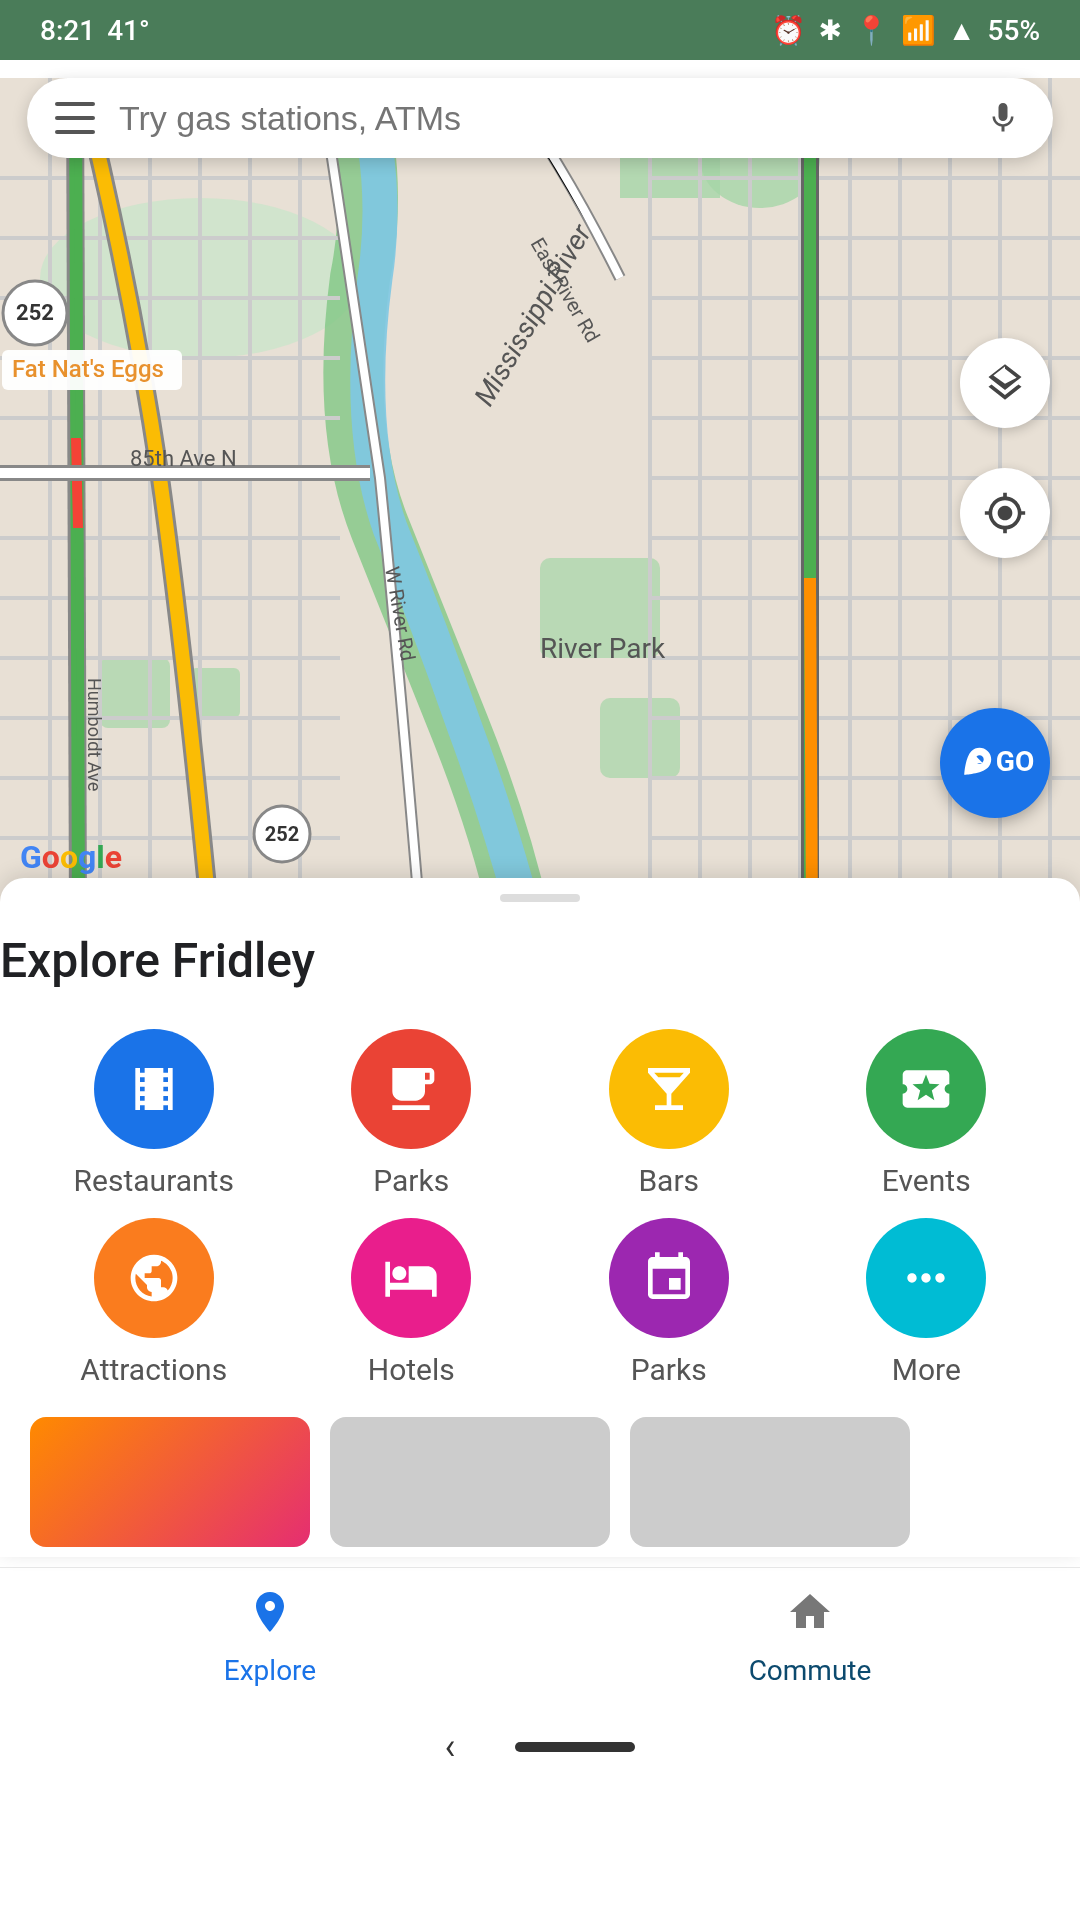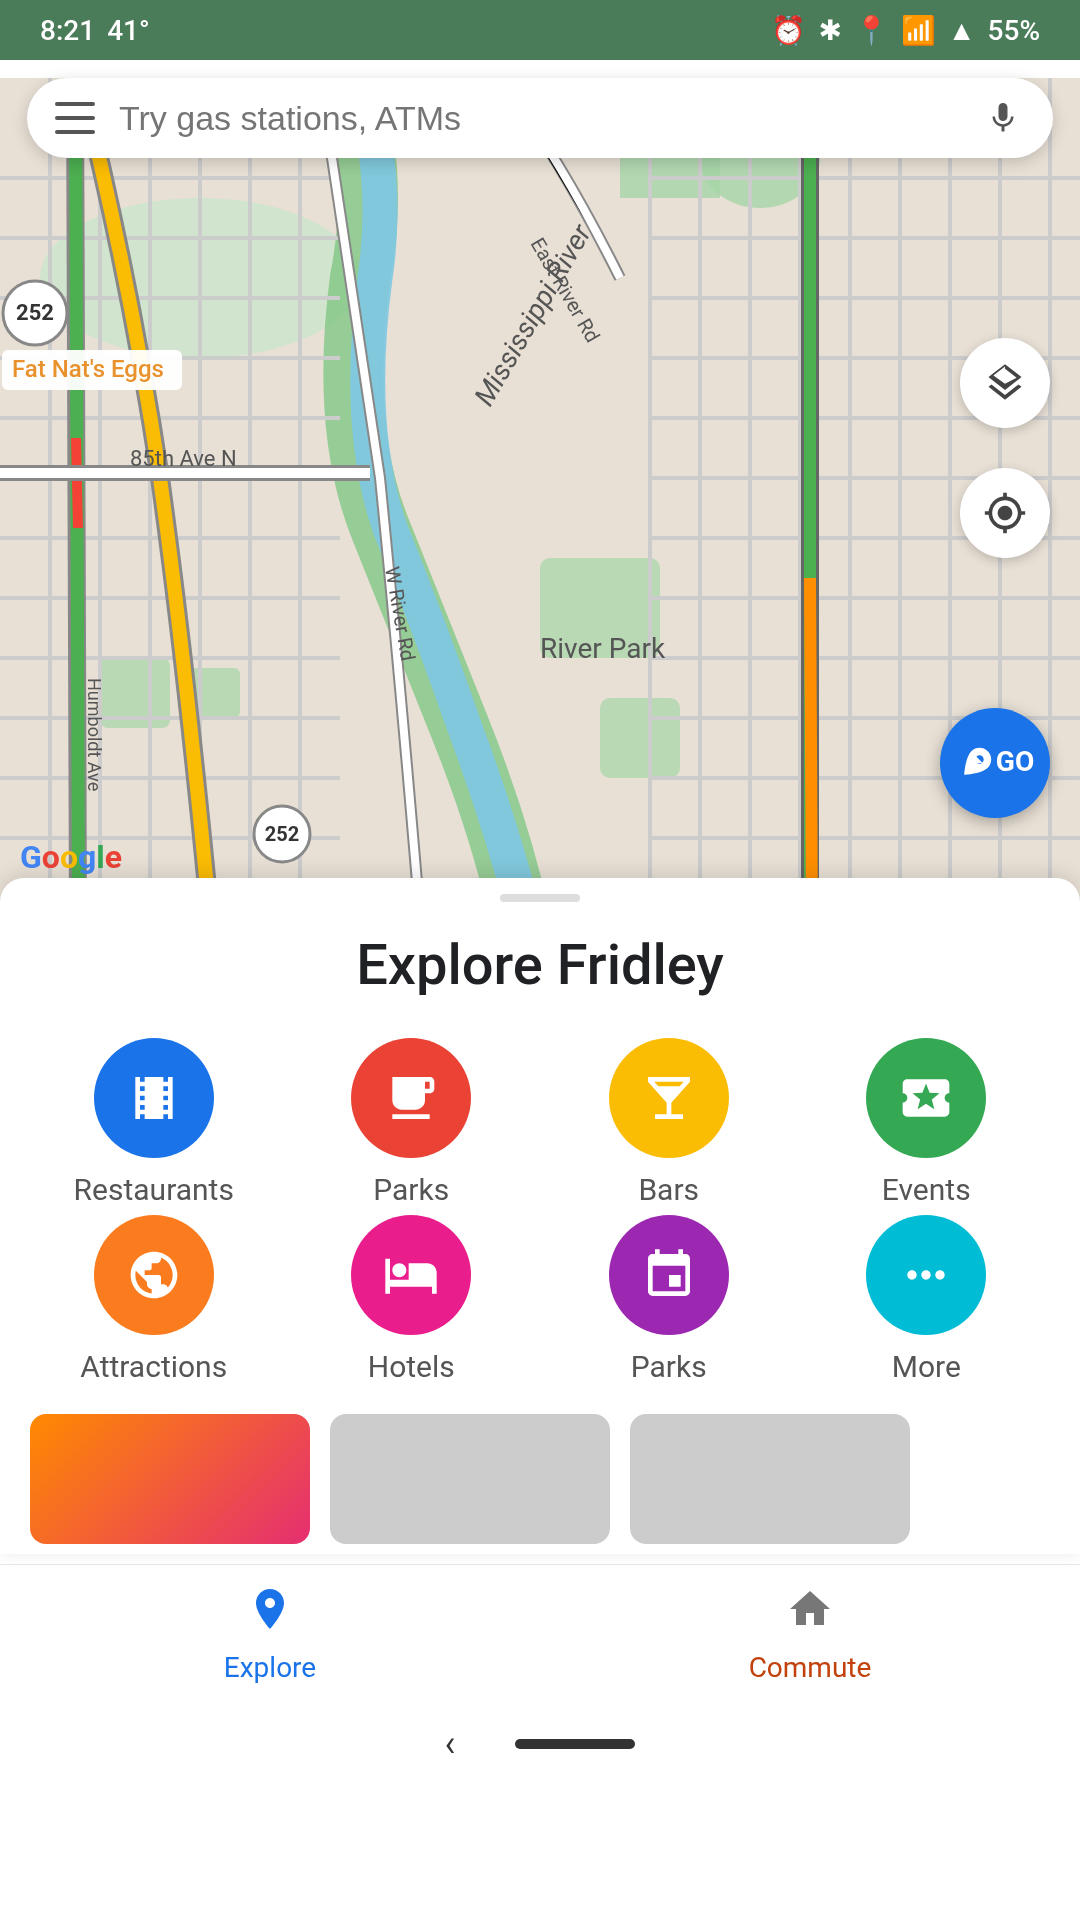--- a/index.html
+++ b/index.html
@@ -146,32 +146,31 @@
       margin-top: -40px;
     }
     .sheet-handle {
       width: 80px;
       height: 8px;
       background: #ddd;
       border-radius: 4px;
       margin: 0 auto 30px;
     }
     .explore-title {
-      text-align: center;
-      font-size: 56px;
+      font-size: 48px;
       font-weight: 500;
       color: #202124;
       margin-bottom: 40px;
     }
 
     
     .category-grid {
       display: grid;
       grid-template-columns: repeat(4, 1fr);
-      gap: 8px 10px;
+      gap: 20px 10px;
       padding: 0 30px 30px;
     }
     .category-item {
       display: flex;
       flex-direction: column;
       align-items: center;
       gap: 14px;
       cursor: pointer;
     }
     .category-circle {
@@ -207,21 +206,21 @@
       justify-content: center;
       gap: 8px;
       cursor: pointer;
       height: 100%;
     }
     .nav-icon {
       font-size: 42px;
     }
     .nav-label {
       font-size: 28px;
-      color: #c2410c;
+      color: #0c4a6e;
     }
     .nav-label.active {
       color: #1a73e8;
     }
 
     
     .sys-nav {
       height: 80px;
       background: #fff;
       display: flex;

